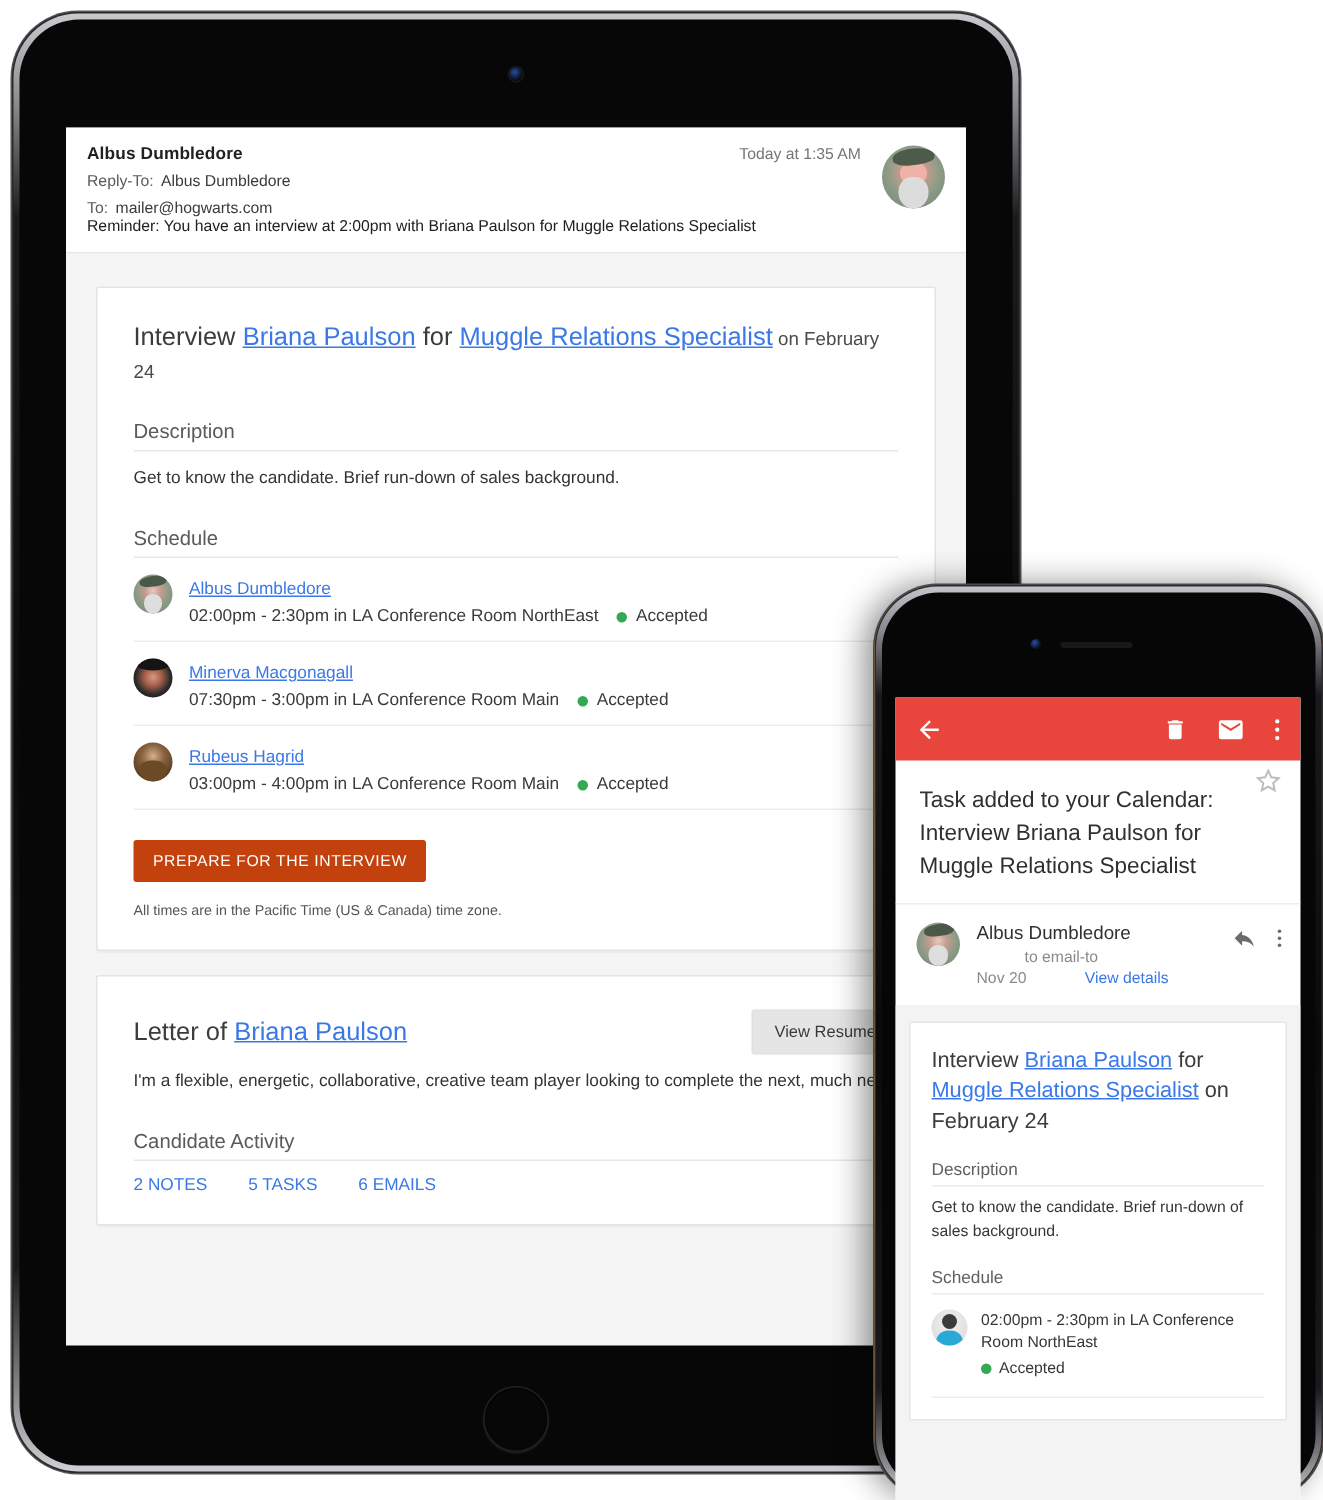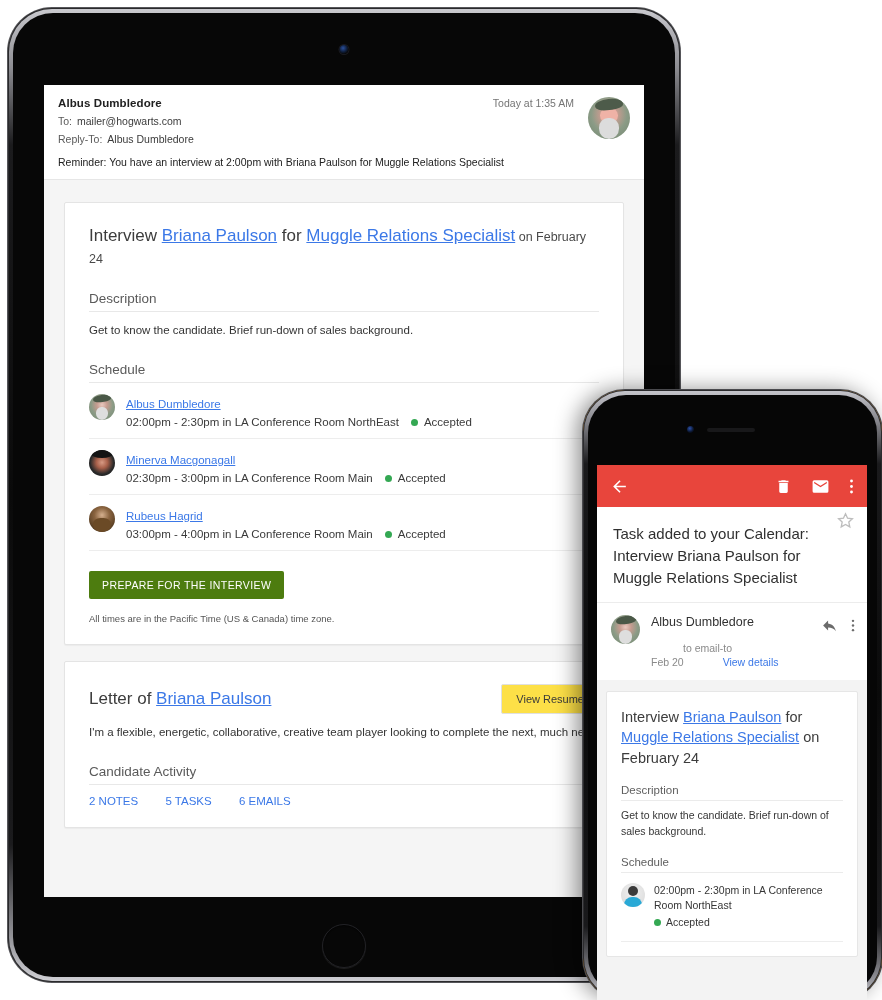--- a/index.html
+++ b/index.html
@@ -57,21 +57,21 @@
   .mail-head {
     background: #fff; padding: 12px 14px 11px 14px;
     position: relative; border-bottom: 1px solid #e6e6e6;
   }
   .mh-row { display: flex; align-items: baseline; }
   .mh-from { font-size: 11.5px; font-weight: bold; color: #212121; letter-spacing: .1px; }
   .mh-time { margin-left: auto; font-size: 10.5px; color: #757575; padding-right: 56px; }
   .mh-line { font-size: 10.5px; color: #3b3b3b; margin-top: 6px; }
   .mh-label { color: #5a5a5a; }
   .mh-label + span { margin-left: 5px; }
-  .mh-subject { font-size: 10.5px; color: #212121; margin-top: 11px; }
+  .mh-subject { font-size: 10.5px; color: #212121; margin-top: 0; }
   .mh-avatar {
     position: absolute; right: 14px; top: 12px;
     width: 42px; height: 42px; border-radius: 50%;
     background: radial-gradient(circle at 50% 42%, #e9c9bf 0%, #c59c90 26%, #8b9b86 55%, #72866f 100%);
     overflow: hidden;
   }
   .mh-avatar .hat { position:absolute; left:7px; top:2px; width:28px; height:11px;
       background:#4d5b4a; border-radius:50% 50% 40% 40%; transform: rotate(-6deg); }
   .mh-avatar .beard { position:absolute; left:11px; top:21px; width:20px; height:21px;
       background:#dcdcdc; border-radius:45% 45% 50% 50%; }
@@ -110,29 +110,29 @@
   .av.minerva { background: radial-gradient(circle at 50% 48%, #d79a84 0%, #a8604a 30%, #2a2a2a 62%, #121212 100%); }
   .av.minerva .hat { position:absolute; left:2px; top:0; width:22px; height:8px; background:#141414; border-radius:50%; }
   .av.hagrid { background: radial-gradient(circle at 50% 35%, #d5b08f 0%, #8a6440 35%, #5b4024 70%, #3a2a16 100%); }
   .av.hagrid .beard { position:absolute; left:4px; top:12px; width:18px; height:14px; background:#6b4a26; border-radius:45% 45% 55% 55%; }
   .sched-name { font-size: 11.5px; color: #3b78e7; }
   .sched-detail { font-size: 11.5px; color: #3a3a3a; margin-top: 4px; display: flex; align-items: center; }
   .dot { width: 7px; height: 7px; border-radius: 50%; background: #34a853; display: inline-block; margin: 0 6px 0 12px; }
   .accepted { color: #3a3a3a; }
 
   .btn-green {
-    display: inline-block; background: #4d7c0f; color: #fff;
+    display: inline-block; background: #c2410c; color: #fff;
     font-size: 10.5px; letter-spacing: .4px; padding: 8px 13px;
     border-radius: 2px; margin-top: 20px; border: none; cursor: pointer;
   }
   .tz-note { font-size: 9.5px; color: #555; margin-top: 14px; }
 
   .profile-head { display: flex; align-items: center; }
   .view-resume {
-    margin-left: auto; background: #fde047; color: #3a3a3a;
+    margin-left: auto; background: #e5e5e5; color: #3a3a3a;
     font-size: 11px; padding: 8px 14px; border-radius: 2px; border: 1px solid #e0e0e0;
     white-space: nowrap;
   }
   .act-btns { display: flex; gap: 6px; margin-top: 14px; flex-wrap: nowrap; }
   .btn-blue {
     background: #2f71d8; color: #fff; font-size: 9.5px; letter-spacing: .3px;
     padding: 7px 9px; border-radius: 2px; border: none; white-space: nowrap; cursor: pointer;
   }
   .act-links { margin-top: 10px; font-size: 11.5px; }
   .act-links a { color: #3b78e7; text-decoration: none; margin-right: 24px; }
@@ -184,21 +184,21 @@
   .gm-star { position: absolute; right: 12px; top: 46px; color: #bdbdbd; font-size: 19px; }
   .gm-sender { display: flex; padding: 12px 12px 12px 14px; align-items: flex-start; position: relative; }
   .gm-av {
     width: 29px; height: 29px; border-radius: 50%; flex: 0 0 29px; position: relative; overflow: hidden;
     background: radial-gradient(circle at 50% 42%, #e9c9bf 0%, #c59c90 26%, #8b9b86 55%, #72866f 100%);
   }
   .gm-av .hat { position:absolute; left:5px; top:1px; width:20px; height:8px; background:#4a5847; border-radius:50% 50% 40% 40%; transform:rotate(-7deg); }
   .gm-av .beard { position:absolute; left:8px; top:15px; width:13px; height:14px; background:#dedede; border-radius:45% 45% 50% 50%; }
   .gm-meta { margin-left: 11px; }
   .gm-name { font-size: 12.5px; color: #303030; }
-  .gm-to { font-size: 10.5px; color: #8a8a8a; margin-top: 13px; padding-left: 32px; }
+  .gm-to { font-size: 10.5px; color: #8a8a8a; margin-top: 3px; padding-left: 32px; }
   .gm-date { font-size: 10.5px; color: #8a8a8a; margin-top: 2px; }
   .gm-date a { color: #3b78e7; text-decoration: none; margin-left: 36px; }
   .gm-actions { margin-left: auto; display: flex; align-items: center; gap: 13px; color: #6b6b6b; padding-top: 2px; }
   .gm-body { background: #f3f3f3; padding: 11px 9px 0 9px; height: 100%; }
   .gm-card {
     background: #fff; border: 1px solid #e6e6e6; border-radius: 2px;
     padding: 15px 14px 14px 14px;
   }
   .gm-title { font-size: 14.5px; color: #3c3c3c; line-height: 1.42; }
   .gm-sechead { font-size: 11.5px; color: #5f5f5f; margin-top: 16px; padding-bottom: 4px; border-bottom: 1px solid #ebebeb; }
@@ -227,24 +227,24 @@
     <div id="tablet-home"></div>
 
     <div id="tablet-screen">
 
       <div class="mail-head">
         <div class="mh-row">
           <div class="mh-from">Albus Dumbledore</div>
           <div class="mh-time">Today at 1:35 AM</div>
         </div>
         <div class="mh-line">
+          <span class="mh-label">Reply-To:</span><span>Albus Dumbledore</span>
+        </div>
+        <div class="mh-line">
           <span class="mh-label">To:</span><span>mailer@hogwarts.com</span>
-        </div>
-        <div class="mh-line">
-          <span class="mh-label">Reply-To:</span><span>Albus Dumbledore</span>
         </div>
         <div class="mh-subject">Reminder: You have an interview at 2:00pm with Briana Paulson for Muggle Relations Specialist</div>
         <div class="mh-avatar">
           <div class="face"></div>
             <div class="hat"></div>
             <div class="beard"></div>
         </div>
       </div>
 
       <div class="mail-body">
@@ -274,21 +274,21 @@
             </div>
           </div>
 
           <div class="sched-row">
             <div class="av minerva">
                 <div class="hat"></div>
               </div>
             <div>
               <a class="sched-name" href="#">Minerva Macgonagall</a>
               <div class="sched-detail">
-                <span>02:30pm - 3:00pm in LA Conference Room Main</span>
+                <span>07:30pm - 3:00pm in LA Conference Room Main</span>
                 <span class="dot"></span>
                 <span class="accepted">Accepted</span>
               </div>
             </div>
           </div>
 
           <div class="sched-row">
             <div class="av hagrid">
                 <div class="beard"></div>
               </div>
@@ -374,21 +374,21 @@
 
       <div class="gm-sender">
         <div class="gm-av">
             <div class="hat"></div>
             <div class="beard"></div>
           </div>
         <div class="gm-meta">
           <div class="gm-name">Albus Dumbledore</div>
           <div class="gm-to">to email-to</div>
           <div class="gm-date">
-            <span>Feb 20</span>
+            <span>Nov 20</span>
             <a href="#">View details</a>
           </div>
         </div>
         <div class="gm-actions">
           <span>
             <svg width="17" height="17" viewBox="0 0 24 24" fill="#6b6b6b">
                 <path d="M10 9V5l-7 7 7 7v-4.1c5 0 8.5 1.6 11 5.1-1-5-4-10-11-11z"></path>
               </svg>
           </span>
           <span>

